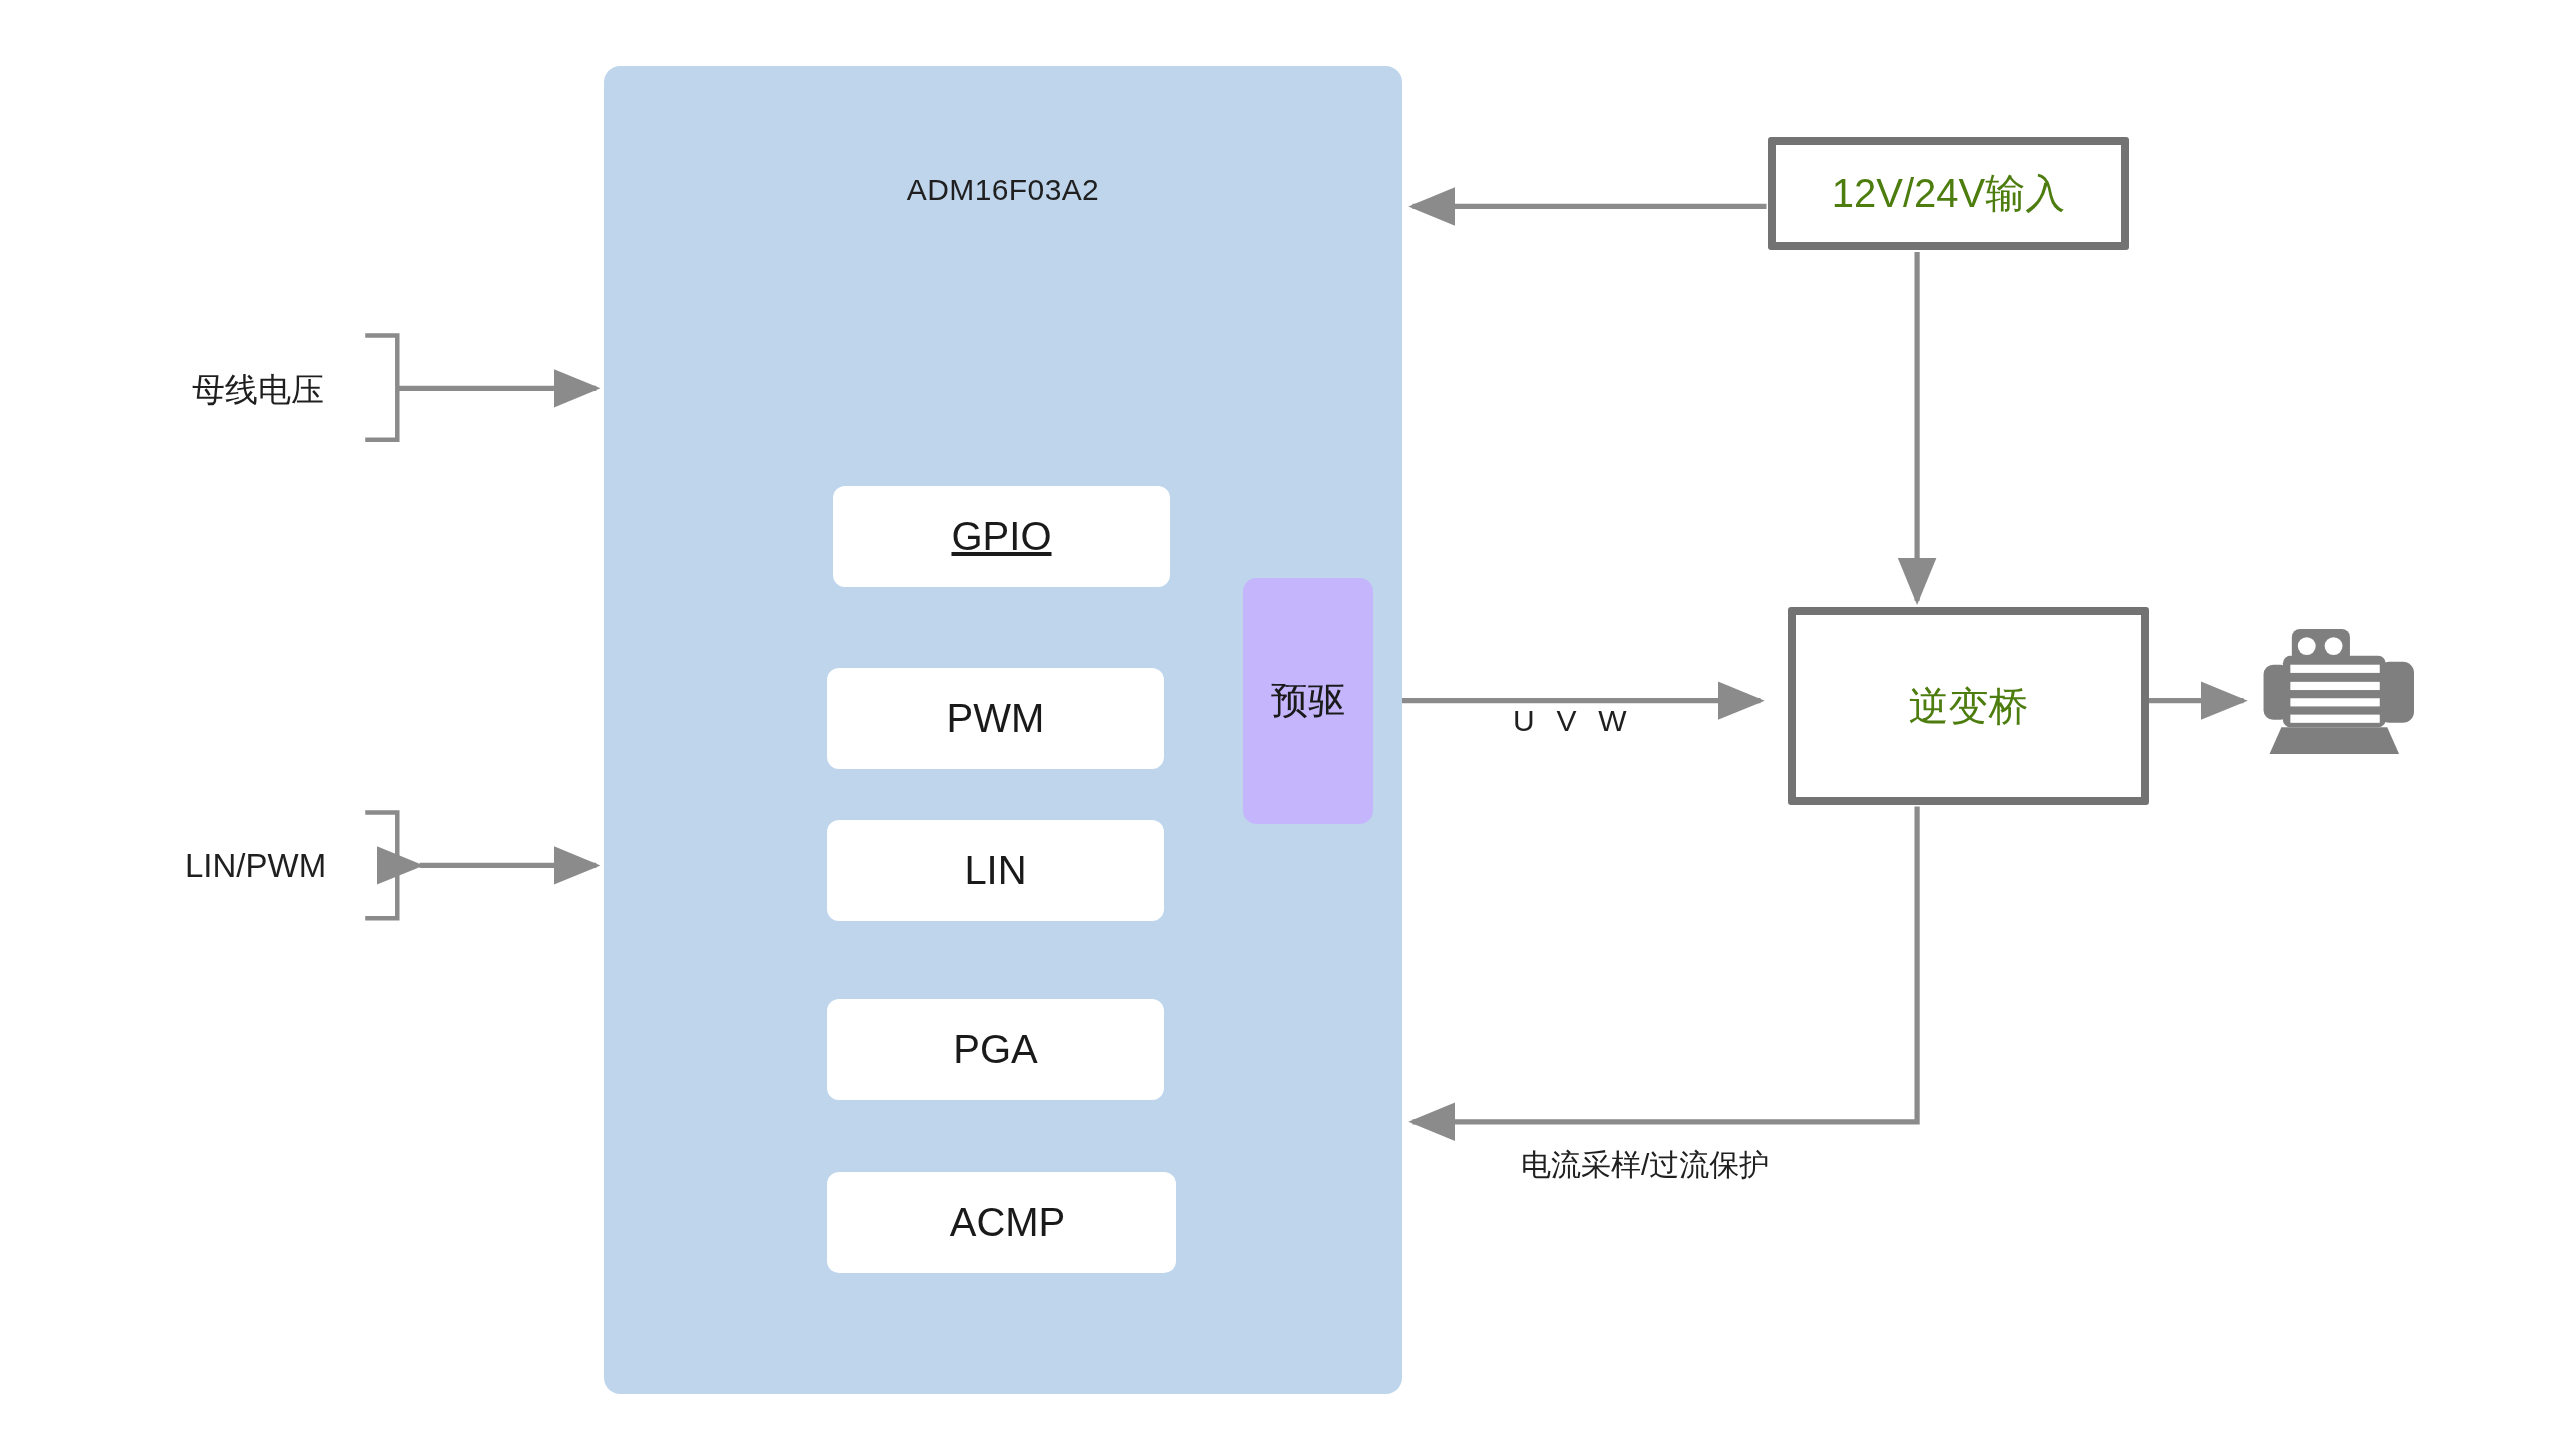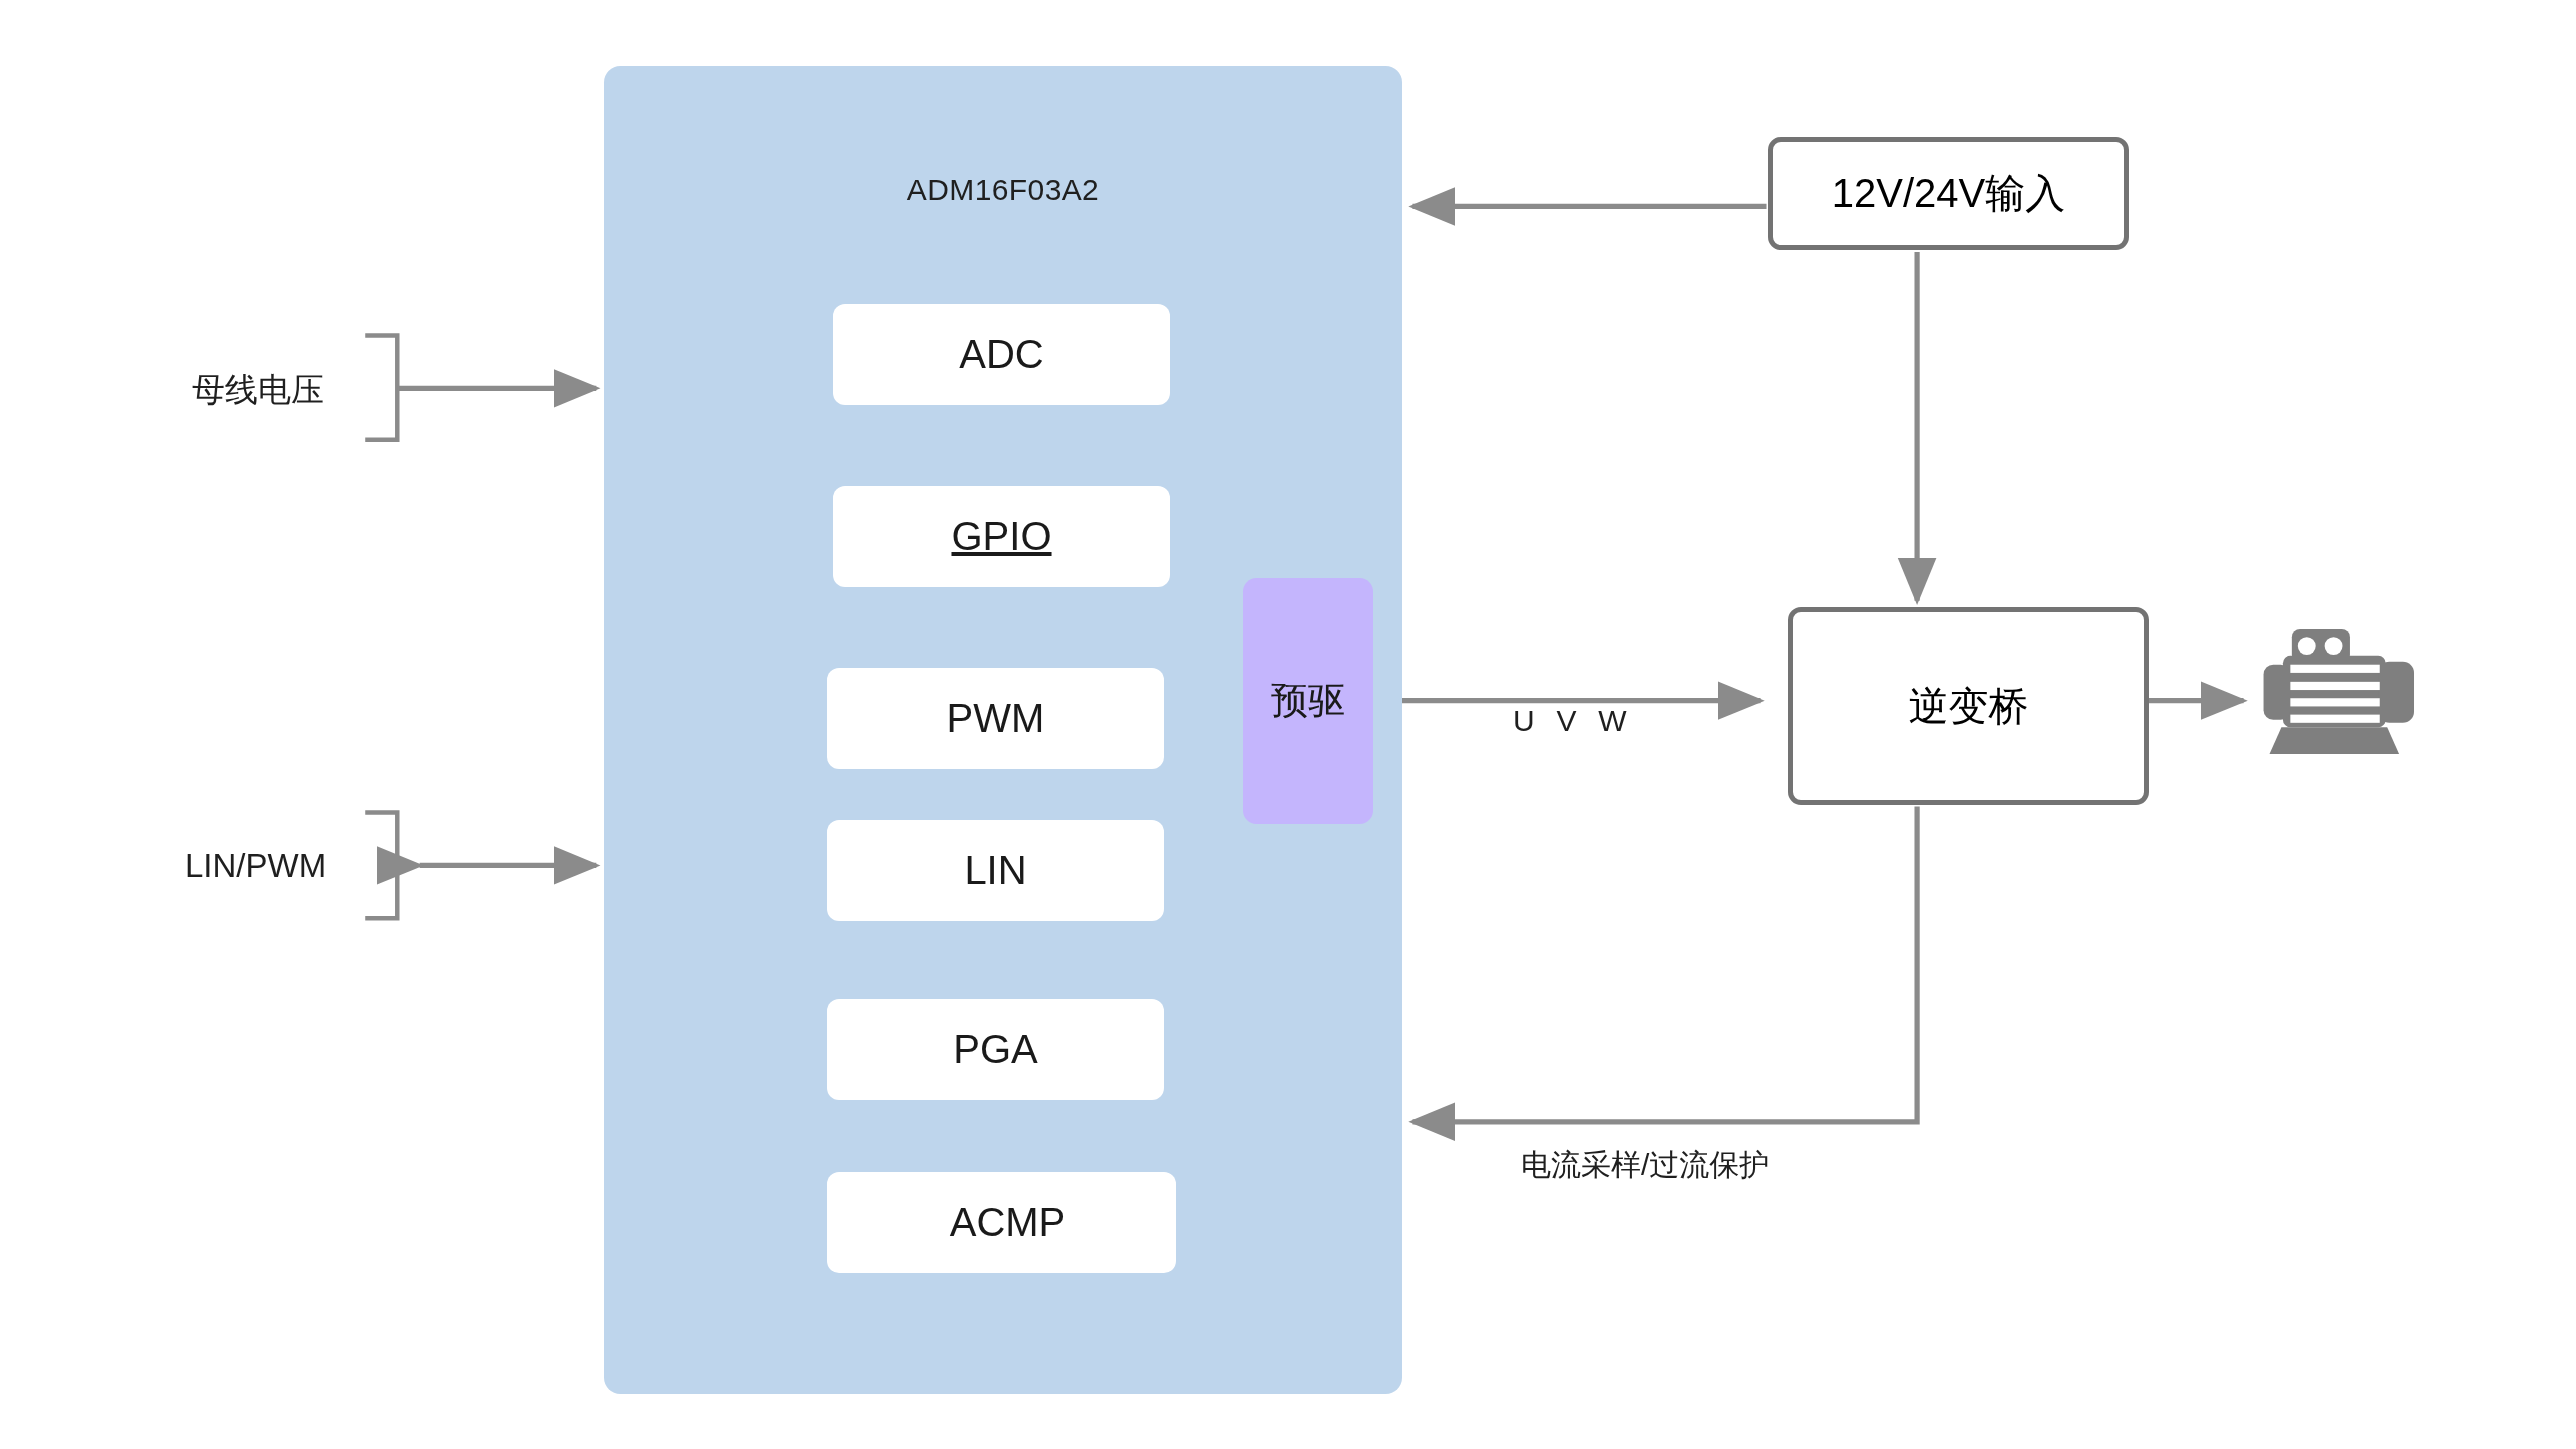--- a/index.html
+++ b/index.html
@@ -84,26 +84,26 @@
     align-items: center;
     justify-content: center;
     font-size: 37px;
     color: #1a1a1a;
   }
 
   
   .outline-box {
     position: absolute;
     background: #ffffff;
-    border: 5px solid #737373;
-    border-radius: 13px;
+    border: 8px solid #737373;
+    border-radius: 3px;
     display: flex;
     align-items: center;
     justify-content: center;
-    color: #000000;
+    color: #4d7c0f;
     box-sizing: border-box;
   }
   .box-supply {
     left: 1768px;
     top: 137px;
     width: 361px;
     height: 113px;
     font-size: 40px;
   }
   .box-inverter {
@@ -180,21 +180,20 @@
     </g>
 
     <g>
       <path d="M2572,1082 L2572,1505 L1895,1505" fill="none" stroke="#8b8b8b" stroke-width="7" marker-end="url(#arrowL)"></path>
     </g>
   </svg>
 
   <div class="mcu-block"></div>
   <div class="mcu-title">ADM16F03A2</div>
 
-  <div class="periph wide p0">ADC</div>
   <div class="periph wide p1">GPIO</div>
   <div class="periph p2">PWM</div>
   <div class="periph p3">LIN</div>
   <div class="periph p4">PGA</div>
   <div class="periph p5">ACMP</div>
 
   <div class="predriver">预驱</div>
 
   <div class="lbl lbl-bus">母线电压</div>
   <div class="lbl lbl-linpwm">LIN/PWM</div>

